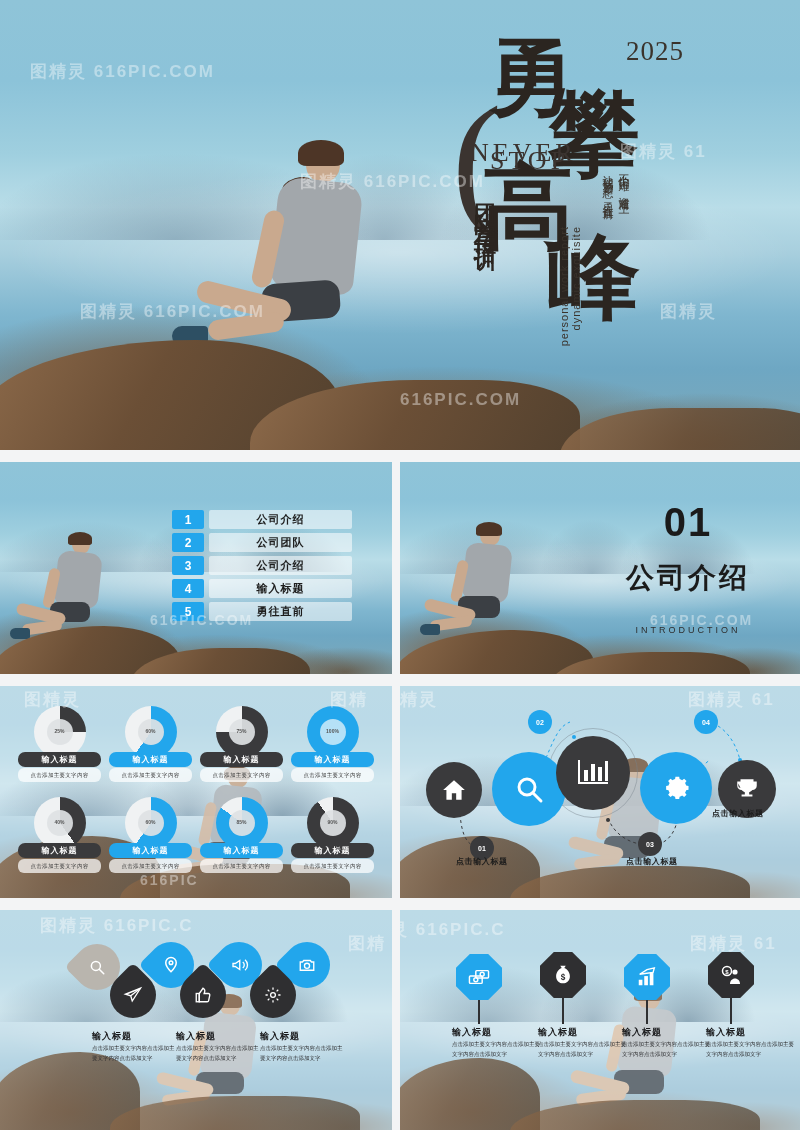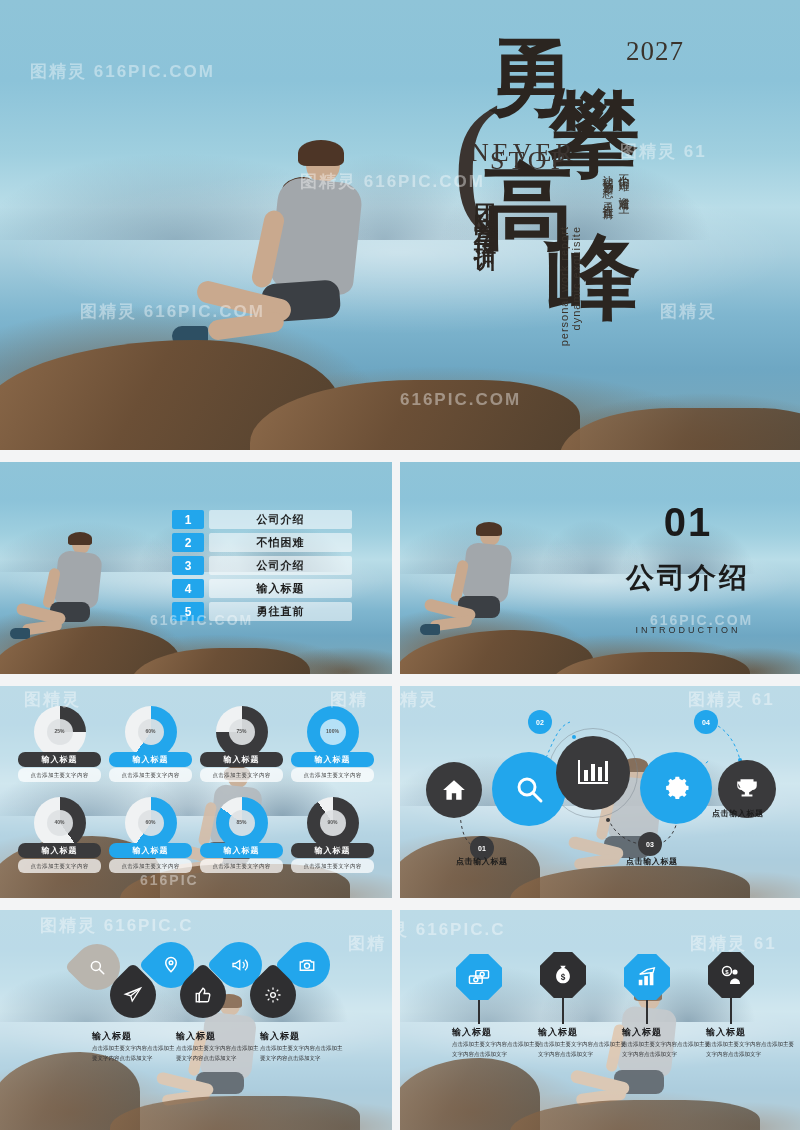--- a/index.html
+++ b/index.html
@@ -226,21 +226,21 @@
       <div class="fg-shoe" style="left:2px;top:186px;width:36px;height:20px;border-radius:10px 4px 6px 10px;background:#2d4f63;"></div>
       <div class="fg-shoe" style="left:14px;top:204px;width:34px;height:18px;border-radius:10px 4px 6px 10px;background:#2d4f63;"></div>
     </div>
 
     <div class="rock" style="left:-20px;top:340px;width:360px;height:130px;border-radius:60% 40% 0 0 / 60% 50% 0 0;"></div>
     <div class="rock" style="left:250px;top:380px;width:330px;height:90px;border-radius:50% 30% 0 0 / 70% 40% 0 0;"></div>
     <div class="rock" style="left:560px;top:408px;width:280px;height:60px;border-radius:40% 30% 0 0 / 80% 60% 0 0;opacity:.9;"></div>
 
     <div class="hero-type">
       <div class="paren">(</div>
-      <div class="year">2027</div>
+      <div class="year">2025</div>
       <div class="big-cn c-yong">勇</div>
       <div class="big-cn c-pan">攀</div>
       <div class="big-cn c-gao">高</div>
       <div class="big-cn c-feng">峰</div>
       <div class="never">NEVER</div>
       <div class="stop">STOP</div>
       <div class="vert v-tuandui">团队宣传培训</div>
       <div class="vert v-slogan1">让我们为了梦想 勇往直前</div>
       <div class="vert v-slogan2">不怕困难 迎难而上</div>
       <div class="vert v-en">personal work report</div>
@@ -274,21 +274,21 @@
     <div class="rock" style="left:130px;top:186px;width:180px;height:46px;border-radius:50% 30% 0 0 / 80% 50% 0 0;"></div>
 
 
     <div class="toc-list">
       <div class="toc-row">
         <div class="toc-num">1</div>
         <div class="toc-lbl">公司介绍</div>
       </div>
       <div class="toc-row">
         <div class="toc-num">2</div>
-        <div class="toc-lbl">不怕困难</div>
+        <div class="toc-lbl">公司团队</div>
       </div>
       <div class="toc-row">
         <div class="toc-num">3</div>
         <div class="toc-lbl">公司介绍</div>
       </div>
       <div class="toc-row">
         <div class="toc-num">4</div>
         <div class="toc-lbl">输入标题</div>
       </div>
       <div class="toc-row">

